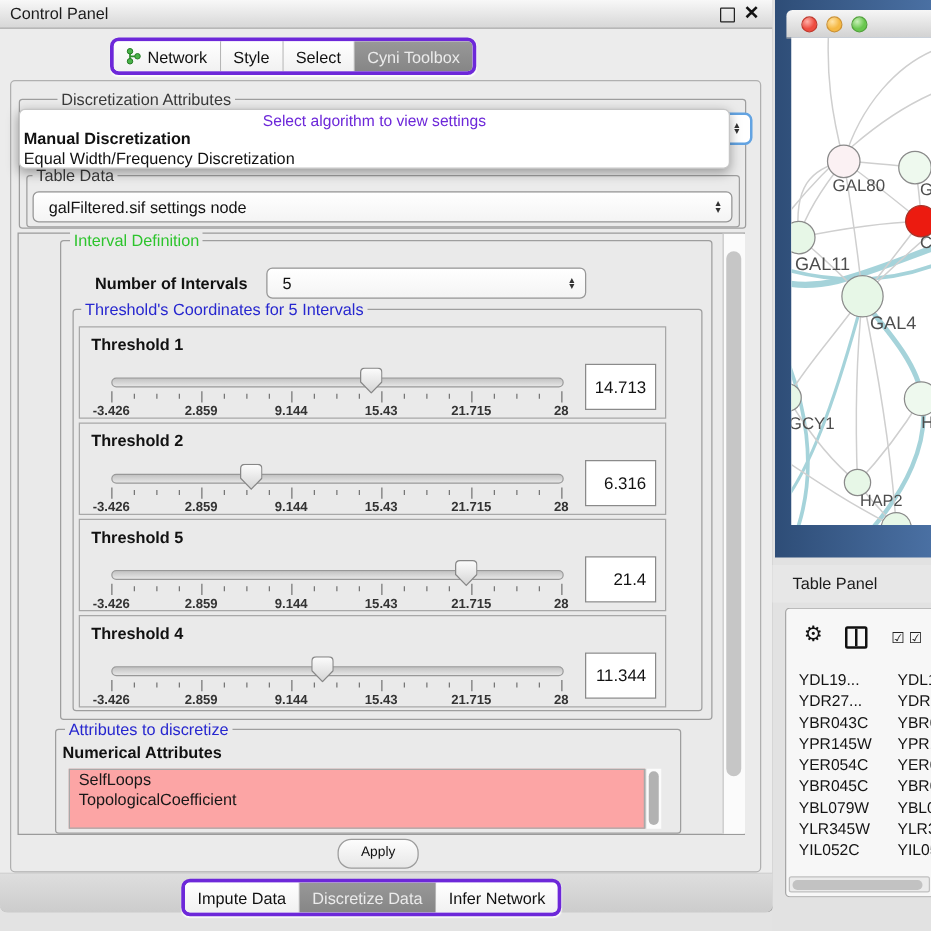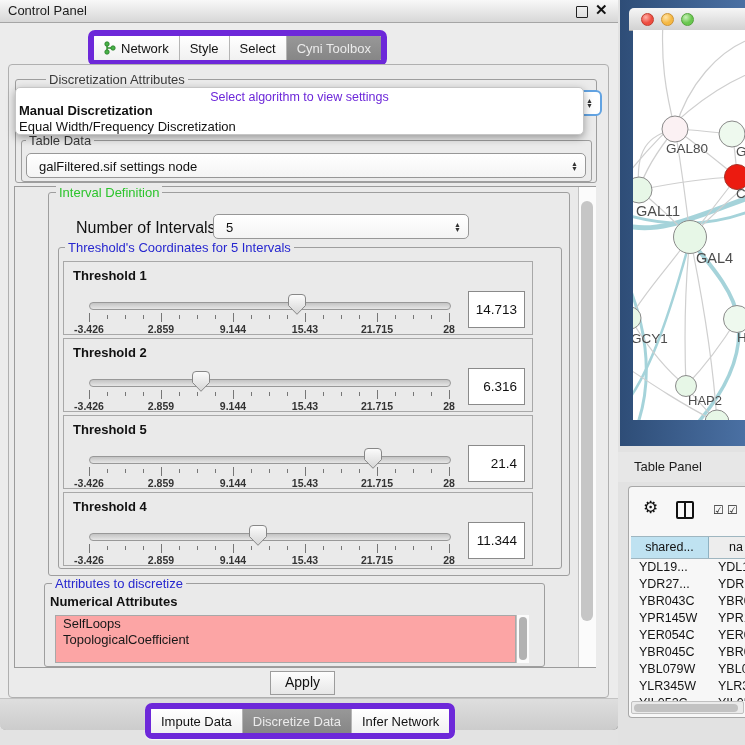--- a/index.html
+++ b/index.html
@@ -12,21 +12,21 @@
   .abs{position:absolute;}
 
   
   #cp-window{left:0;top:0;width:618px;height:729px;background:#ececec;border-right:1px solid #a9a9a9;border-bottom:1px solid #a9a9a9;border-radius:0 0 6px 6px;}
   #cp-titlebar{left:0;top:0;width:618px;height:22px;background:linear-gradient(#f8f8f8,#d7d7d7);border-bottom:1px solid #a5a5a5;}
   #cp-title{left:8px;top:3px;font-size:13px;color:#1c1c1c;}
   #btn-restore{left:576px;top:6px;width:10px;height:10px;border:1.6px solid #222;border-radius:1px;background:transparent;cursor:default;}
   #btn-close{left:595px;top:1px;font-size:15px;font-weight:700;color:#111;}
 
   
-  .seg-bar{display:flex;border:6px solid #6d28d9;border-radius:7px;overflow:hidden;background:#fff;box-shadow:0 1px 1px rgba(255,255,255,.8), inset 0 1px 0 rgba(255,255,255,.6);}
+  .seg-bar{display:flex;border:3px solid #6d28d9;border-radius:7px;overflow:hidden;background:#fff;box-shadow:0 1px 1px rgba(255,255,255,.8), inset 0 1px 0 rgba(255,255,255,.6);}
   .seg{display:flex;align-items:center;justify-content:center;gap:5px;font-size:13px;color:#111;background:linear-gradient(#ffffff,#f1f1f1);border-right:1px solid #b5b5b5;padding:0 10px;height:24px;box-sizing:border-box;white-space:nowrap;}
   .seg:last-child{border-right:none;}
   .seg.selected{background:linear-gradient(#989898,#868686);color:#ebebeb;}
   #top-tabs{left:88px;top:30px;}
   #bottom-tabs{left:145px;top:703px;}
 
   
   #main-panel{left:8px;top:64px;width:601px;height:634px;background:#ebebeb;border:1px solid #b0b0b0;border-radius:4px;box-sizing:border-box;}
 
   .groupbox{position:absolute;border:1px solid #9e9e9e;border-radius:3px;box-sizing:border-box;}
@@ -66,21 +66,21 @@
   .tick.major{top:0;height:9px;}
   .ticklabels{position:absolute;left:25px;top:61px;width:360px;height:12px;}
   .ticklabel{position:absolute;width:48px;text-align:center;font-size:10.5px;font-weight:700;color:#333;}
   .t-valuebox{position:absolute;left:404px;top:29px;width:57px;height:37px;background:#fff;border:1px solid #8a8a8a;box-sizing:border-box;font-size:13.5px;color:#111;text-align:right;line-height:35px;padding-right:7px;}
 
   
   #attr-list{left:55px;top:615px;width:461px;height:48px;background:#fca5a5;border:1px solid #a8a8a8;overflow:hidden;box-sizing:border-box;}
   .attr-item{font-size:13px;color:#181818;padding-left:7px;height:15.5px;line-height:15.5px;white-space:nowrap;}
 
   
-  #apply-btn{left:270px;top:671px;width:63px;height:22px;background:linear-gradient(#fdfdfd,#e7e7e7);border:1px solid #9c9c9c;border-radius:0;font-size:14px;color:#111;text-align:center;line-height:21px;}
+  #apply-btn{left:270px;top:671px;width:63px;height:22px;background:linear-gradient(#fdfdfd,#e7e7e7);border:1px solid #9c9c9c;border-radius:11px;font-size:11px;color:#111;text-align:center;line-height:21px;}
 
   #bottom-strip{left:0;top:698px;width:618px;height:31px;background:linear-gradient(#dedede,#cccccc);border-top:1px solid #c3c3c3;border-radius:0 0 6px 6px;}
 
   
   #right-col{left:618px;top:0;width:127px;height:745px;background:#e2e2e2;}
   #net-window{position:absolute;left:2px;top:0;width:125px;height:446px;background:linear-gradient(90deg,#2e4d77,#4a70a3);}
   #net-titlebar{position:absolute;left:9px;top:8px;width:116px;height:22px;background:linear-gradient(#f6f6f6,#d2d2d2);border-radius:5px 0 0 0;border-bottom:1px solid #a8a8a8;}
   .tlight{position:absolute;top:5px;width:13px;height:13px;border-radius:50%;box-sizing:border-box;}
   .tlight.red{left:12px;background:radial-gradient(circle at 35% 30%, #ffb0a8, #ee4c40 55%);border:1px solid #c03a2e;}
   .tlight.yellow{left:32px;background:radial-gradient(circle at 35% 30%, #ffe4a8, #f5b843 55%);border:1px solid #cd9334;}
@@ -172,21 +172,21 @@
   </div>
 
   <div class="abs" id="scroll-area"></div>
   <div class="vscroll-track abs" style="left:578px;top:187px;width:17px;height:480px;">
     <div class="vscroll-thumb" style="left:2px;top:14px;width:12px;height:420px;"></div>
   </div>
 
   <div class="groupbox abs" style="left:48px;top:192px;width:522px;height:384px;background:#eaeaea;">
     <span class="legend green" style="left:7px;background:#eaeaea;">Interval Definition</span>
   </div>
-  <span class="abs" style="left:76px;top:219px;font-size:16px;font-weight:400;color:#111;">Number of Intervals</span>
+  <span class="abs" style="left:76px;top:219px;font-size:13px;font-weight:700;color:#111;">Number of Intervals</span>
   <div class="combo abs" style="left:213px;top:214px;width:256px;height:25px;">
     <span class="val">5</span>
     <span class="spinner">
         <span>▲</span>
         <span>▼</span>
       </span>
   </div>
 
   <div class="groupbox abs" style="left:58px;top:247px;width:504px;height:322px;">
     <span class="legend blue" style="left:6px;background:#eaeaea;">Threshold's Coordinates for 5 Intervals</span>
@@ -480,24 +480,20 @@
   </div>
 
   <div id="tp-body">
     <div class="tp-toolbar">
       <span id="gear-ic">⚙</span>
       <span id="split-ic"></span>
       <span class="cb-ic" style="left:84px;">☑</span>
       <span class="cb-ic" style="left:98px;">☑</span>
     </div>
     <div id="tp-table">
-      <div class="tp-headrow">
-        <div class="tp-th1">shared...</div>
-        <div class="tp-th2">na</div>
-      </div>
       <div id="tp-rows">
           <div class="tp-row">
     <span class="tp-c1">YDL19...</span>
     <span class="tp-c2">YDL19</span>
   </div>
           <div class="tp-row">
     <span class="tp-c1">YDR27...</span>
     <span class="tp-c2">YDR27</span>
   </div>
           <div class="tp-row">

